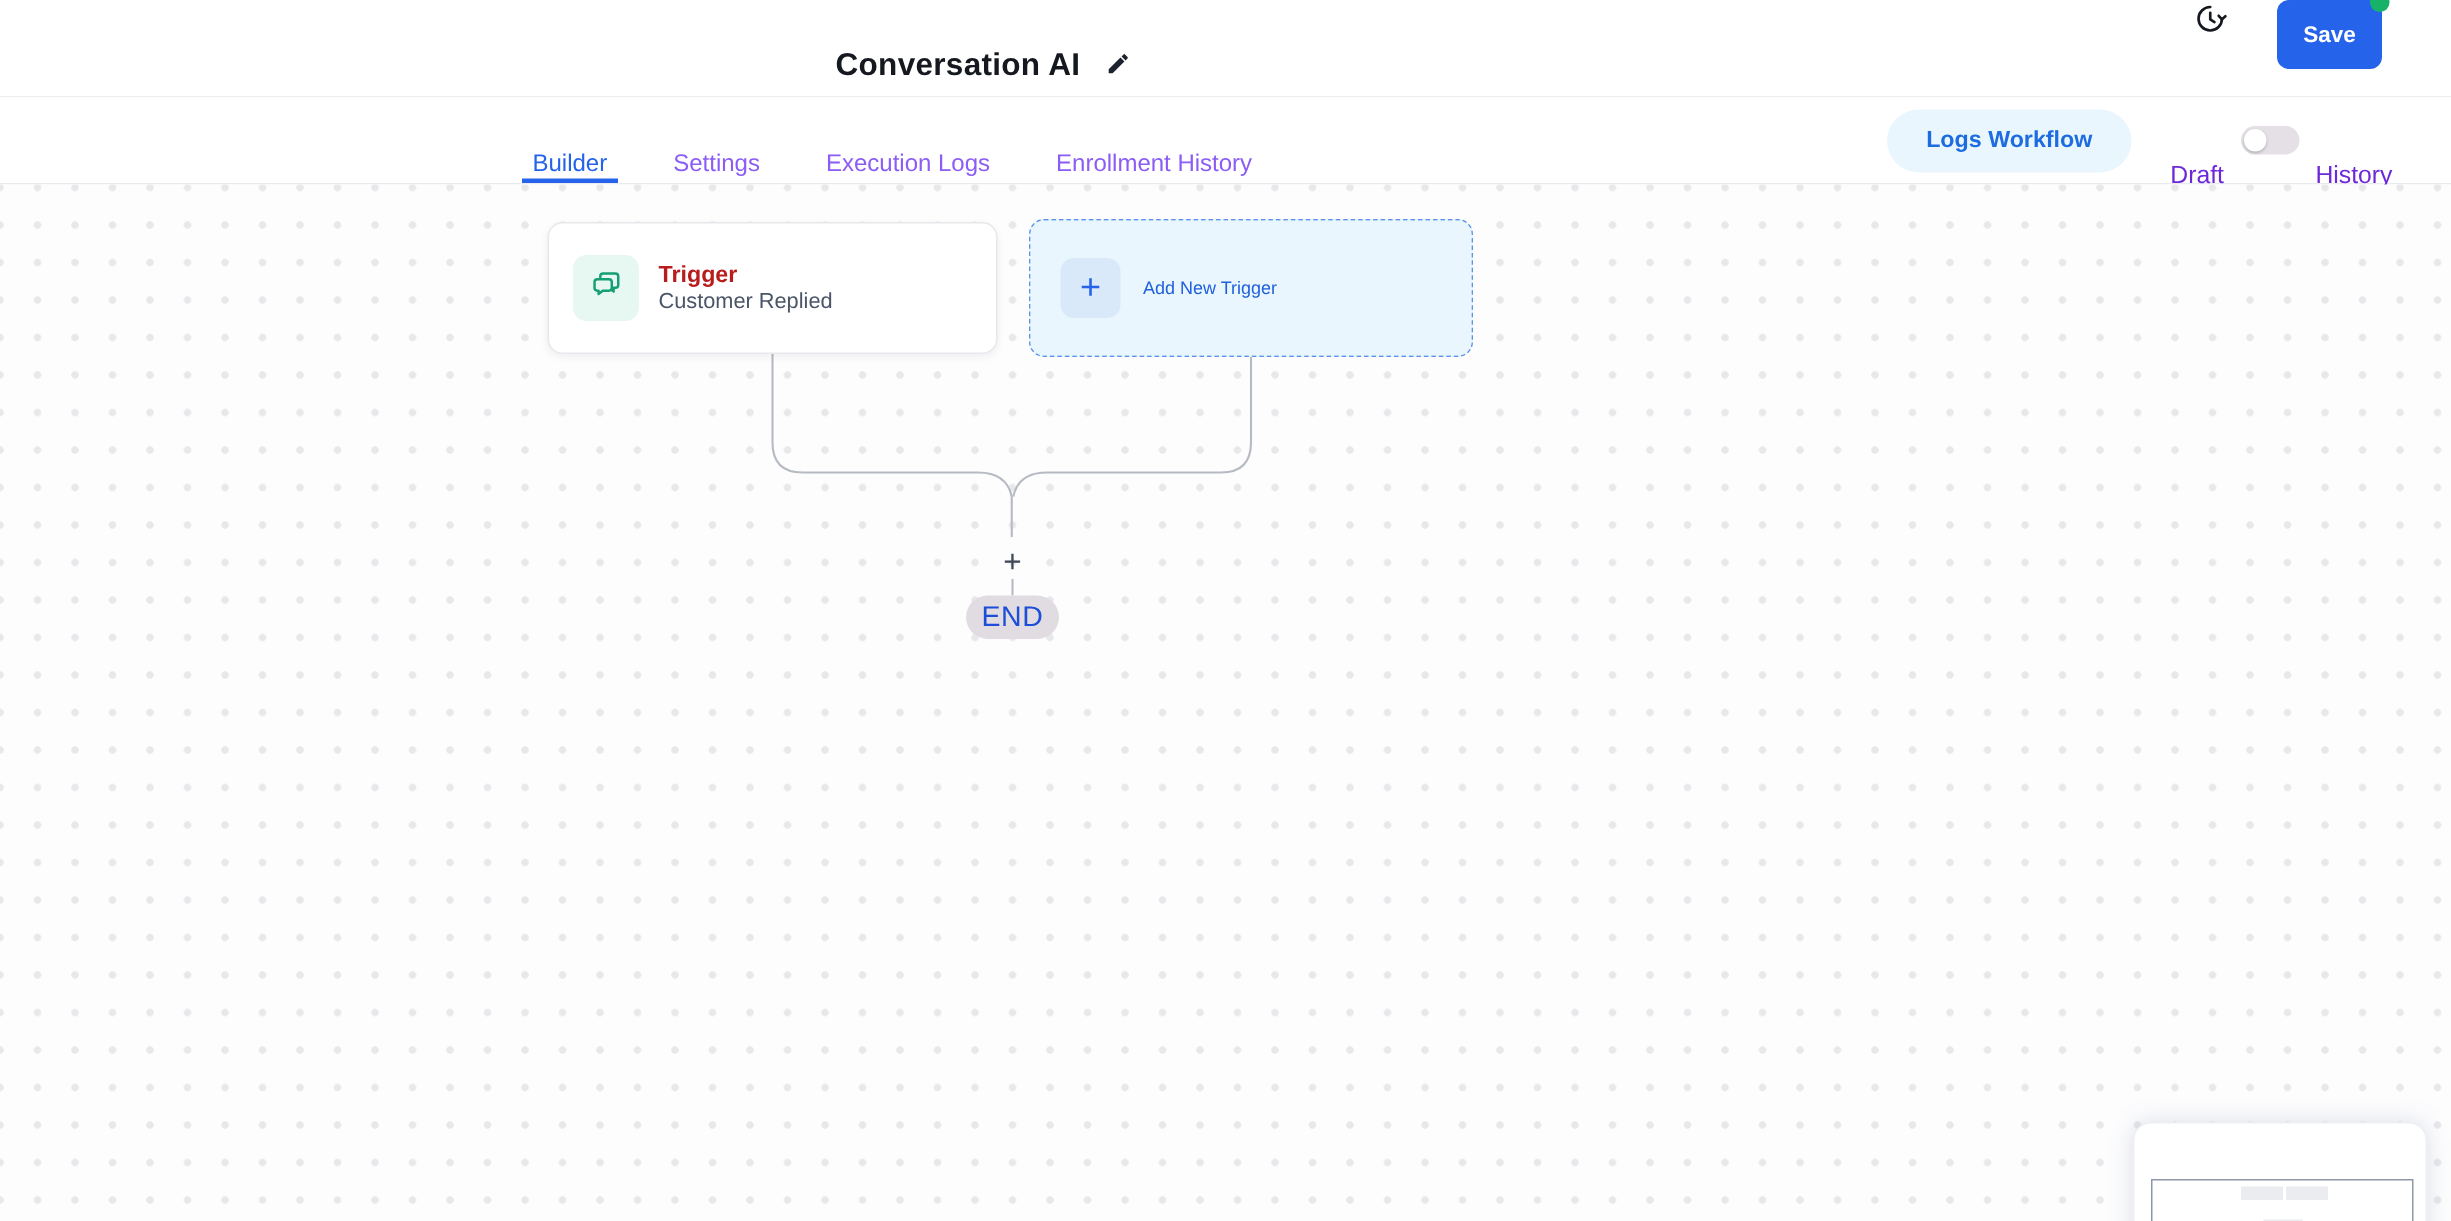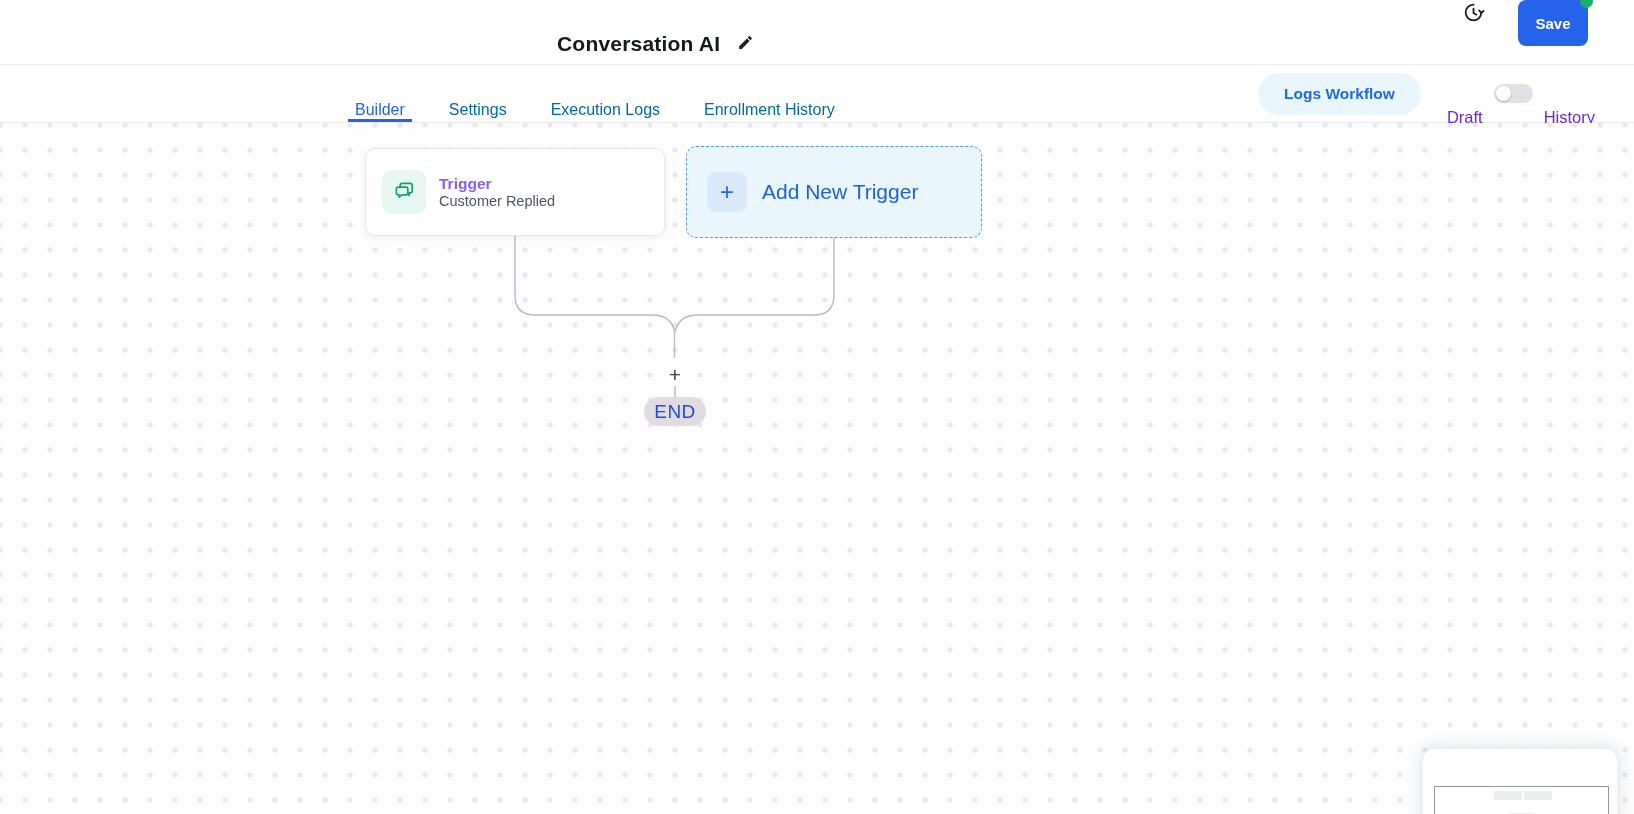--- a/index.html
+++ b/index.html
@@ -11,49 +11,49 @@
   .title-group { position:absolute; left:557px; top:12px; height:100%; display:flex; align-items:center; gap:17px; }
   .page-title { font-size:21px; font-weight:700; color:#15181e; letter-spacing:.2px; }
   .icon-btn { background:none; border:none; cursor:pointer; display:flex; align-items:center; justify-content:center; padding:0; }
   .header-right { position:absolute; right:46px; top:0; height:100%; display:flex; align-items:flex-start; gap:32px; }
   .save-btn { position:relative; width:70px; height:46px; background:#2563eb; color:#fff;
     border:none; border-radius:8px; font-family:inherit; font-size:15px; font-weight:700; cursor:pointer; }
   .save-badge { position:absolute; top:-5px; right:-5px; width:13px; height:13px; border-radius:50%; background:#17b26a; }
 
   
   .tabbar { position:relative; height:58px; background:#fff; border-bottom:1px solid #e9ebee; display:flex; align-items:flex-end; padding-left:348px; }
-  .tab { display:flex; align-items:center; padding:0 7px; margin-right:30px; font-size:16px; color:#0369a1;
+  .tab { display:flex; align-items:center; padding:0 7px; margin-right:30px; font-size:16px; color:#8b5cf6;
     cursor:pointer; border-bottom:3px solid transparent; border-top:3px solid transparent; }
   .tab.active { color:#2563eb; font-weight:500; border-bottom-color:#2563eb; }
   .tabbar-right { position:absolute; right:39px; top:0; height:100%; display:flex; align-items:center; gap:11px; }
   .test-workflow-btn { height:42px; padding:0 26px; margin-right:15px; border:none; border-radius:21px;
     background:#eaf6fd; color:#1d6ce0; font-family:inherit; font-size:15.5px; font-weight:600; cursor:pointer; }
   .toggle-label { font-size:16.5px; color:#6d28d9;margin-top:48px; }
   .toggle { position:relative; width:39px; height:19px; border-radius:10px; background:#e4e0e5; cursor:pointer; }
   .toggle-knob { position:absolute; left:2px; top:2px; width:15px; height:15px; border-radius:50%; background:#fff;
     box-shadow:0 1px 2px rgba(16,24,40,.25); }
 
   
   .canvas { position:relative; height:691px; background:#fdfdfe;
     background-image:radial-gradient(circle, #e8e8eb 2.2px, transparent 2.8px);
     background-size:25px 25px; background-position:-12.5px 14.5px; overflow:hidden; }
   .edges { position:absolute; left:0; top:0; pointer-events:none; }
 
   .node-card { position:absolute; display:flex; align-items:center; cursor:pointer; }
   .trigger-card { left:365px; top:25px; width:300px; height:88px; background:#fff; border:1px solid #e7e8ec;
     border-radius:10px; box-shadow:0 2px 6px rgba(16,24,40,.06); padding-left:16px; gap:13px; }
   .trigger-icon-box { width:44px; height:44px; border-radius:9px; background:#e7f7f1; display:flex; align-items:center; justify-content:center; flex:0 0 auto; }
-  .trigger-title { font-size:15.5px; font-weight:700; color:#8b5cf6; margin-bottom:0; }
+  .trigger-title { font-size:15.5px; font-weight:700; color:#b91c1c; margin-bottom:0; }
   .trigger-subtitle { font-size:14.5px; color:#4a5568; }
 
   .add-trigger-card { left:686px; top:23px; width:296px; height:92px; background:#e9f6fd;
     border:1.5px dashed #5b93ea; border-radius:10px; padding-left:20px; gap:15px; }
   .add-plus-box { width:40px; height:40px; border-radius:9px; background:#d9e9fa; display:flex; align-items:center; justify-content:center;
     color:#2563eb; font-size:24px; font-weight:400; flex:0 0 auto; }
-  .add-trigger-label { font-size:21px; font-weight:500; color:#2160dd; }
+  .add-trigger-label { font-size:12px; font-weight:500; color:#2160dd; }
 
   .plus-node { position:absolute; left:664px; top:240px; width:22px; height:22px; display:flex; align-items:center; justify-content:center;
     color:#3f4857; font-size:21px; font-weight:400; cursor:pointer; line-height:1; }
   .end-node { position:absolute; left:644px; top:274px; width:62px; height:29px; border-radius:15px; background:#e1dce2;
     color:#1d4ed8; font-size:19px; font-weight:500; letter-spacing:.4px; display:flex; align-items:center; justify-content:center; }
 
   
   .minimap { position:absolute; left:1422px; top:625px; width:196px; height:90px; background:#fff;
     border:1px solid #edeff3; border-radius:12px 12px 0 0; box-shadow:0 0 16px rgba(100,116,139,.22); }
   .minimap-viewport { position:absolute; left:11px; top:37px; width:175px; height:60px; border:1.5px solid #8d97a8; background:#fff; }

